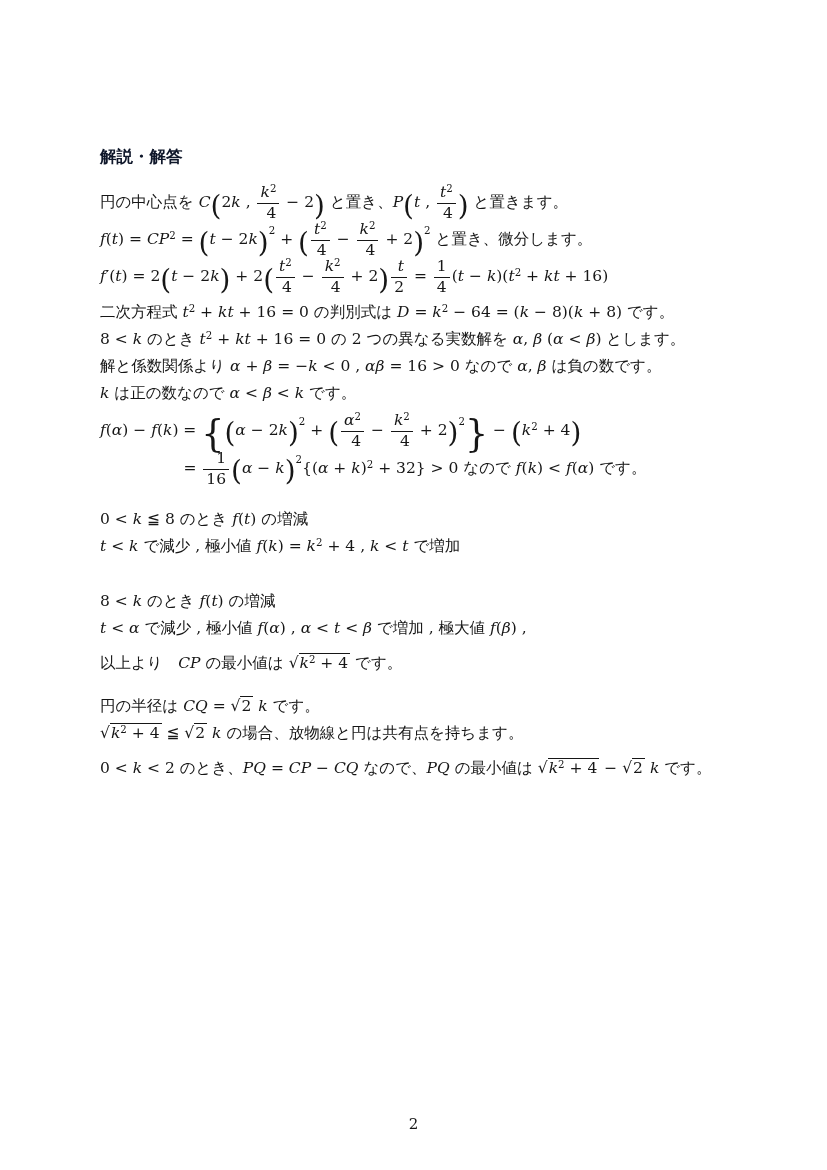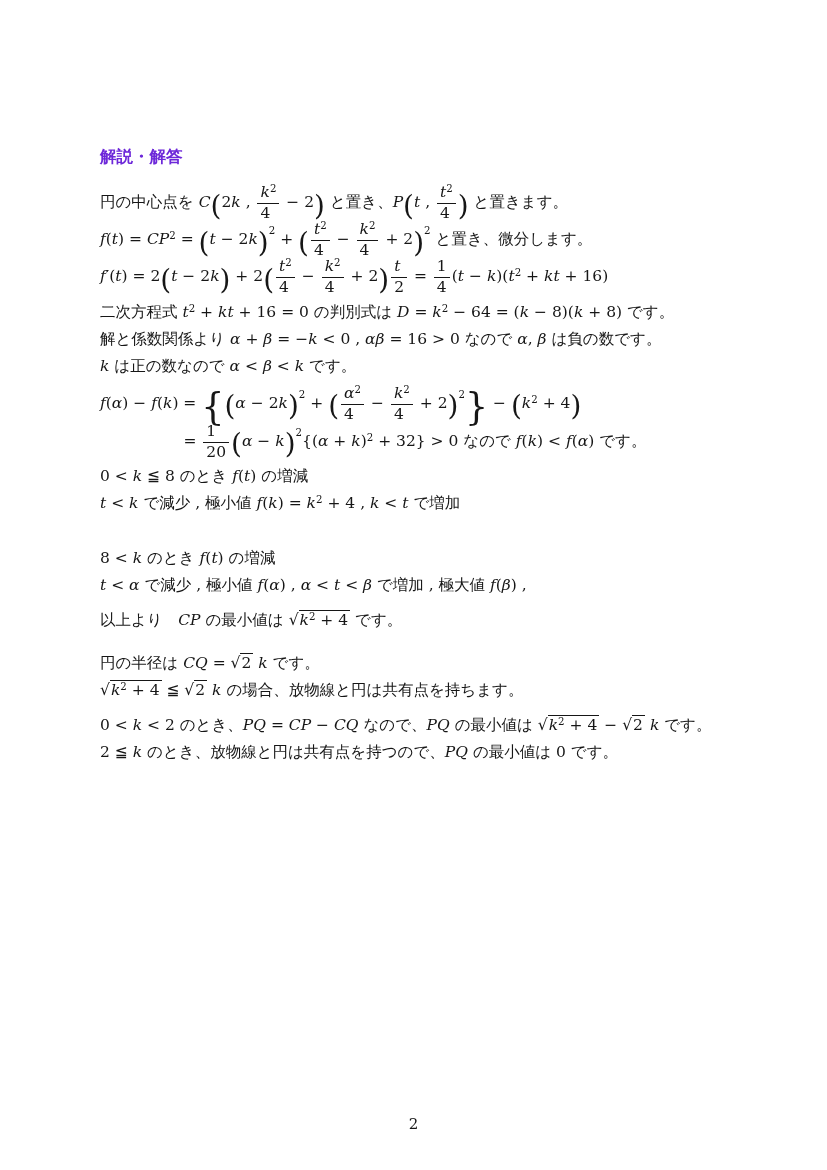--- a/index.html
+++ b/index.html
@@ -5,39 +5,39 @@
   *{margin:0;padding:0;box-sizing:border-box}
   html,body{width:827px;height:1170px}
   body{
     background:#ffffff;color:#161616;
     font-family:"DejaVu Serif","Liberation Serif",serif;
     font-size:15.5px;position:relative;overflow:hidden;
   }
   .page{position:absolute;inset:0;padding:146px 70px 0 100px}
   .heading{
     font-family:"DejaVu Sans","Liberation Sans",sans-serif;
-    font-weight:700;font-size:16.5px;line-height:22px;color:#6d28d9;
+    font-weight:700;font-size:16.5px;line-height:22px;color:#0f172a;
   }
   
   .content > .block:nth-child(1){margin-top:16px}
   .content > .block:nth-child(2){margin-top:4px}
   .content > .block:nth-child(3){margin-top:4px}
-  .content > .block:nth-child(4){margin-top:3px}
+  .content > .block:nth-child(4){margin-top:19px}
   .content > .block:nth-child(5){margin-top:28px}
   .content > .block:nth-child(6){margin-top:8px}
   .content > .block:nth-child(7){margin-top:16px}
   .content > .block:nth-child(8){margin-top:8px}
   .tline{line-height:27px;white-space:nowrap}
   .fline{height:37px;line-height:37px;white-space:nowrap}
   .eq .fline{height:38px;line-height:38px}
   
   i{font-style:italic}
   sup{font-size:66%;vertical-align:0.5em;line-height:0}
   sup.h{vertical-align:1em}
-  .fr{display:inline-block;vertical-align:middle;text-align:left;margin:0 2px;line-height:1.15;font-style:normal}
+  .fr{display:inline-block;vertical-align:middle;text-align:right;margin:0 2px;line-height:1.15;font-style:normal}
   .fr .n{display:block;border-bottom:1px solid currentColor;padding:0 3px 1px}
   .fr .d{display:block;padding:1px 3px 0}
   .bg{font-size:180%;font-style:normal;line-height:0;vertical-align:-0.26em}
   .bb{font-size:235%;font-style:normal;line-height:0;vertical-align:-0.3em}
   .sq{white-space:nowrap}
   .sq .rad{border-top:1px solid currentColor;padding:0 2px 0 1px}
   .ph{visibility:hidden}
   .footer{position:absolute;left:0;right:0;top:1114px;text-align:center;font-size:15px;line-height:20px}
 </style>
 </head>
@@ -46,41 +46,41 @@
 <div class="page">
   <div class="heading">解説・解答</div>
   <div class="content">
       <div class="block fpara">
         <div class="fline">円の中心点を <i>C</i><span class="bg">(</span>2<i>k</i> , <span class="fr"><span class="n"><i>k</i><sup>2</sup></span><span class="d">4</span></span> − 2<span class="bg">)</span> と置き、<i>P</i><span class="bg">(</span><i>t</i> , <span class="fr"><span class="n"><i>t</i><sup>2</sup></span><span class="d">4</span></span><span class="bg">)</span> と置きます。</div>
         <div class="fline"><i>f</i>(<i>t</i>) = <i>CP</i><sup>2</sup> = <span class="bg">(</span><i>t</i> − 2<i>k</i><span class="bg">)</span><sup class="h">2</sup> + <span class="bg">(</span><span class="fr"><span class="n"><i>t</i><sup>2</sup></span><span class="d">4</span></span> − <span class="fr"><span class="n"><i>k</i><sup>2</sup></span><span class="d">4</span></span> + 2<span class="bg">)</span><sup class="h">2</sup> と置き、微分します。</div>
         <div class="fline"><i>f</i>′(<i>t</i>) = 2<span class="bg">(</span><i>t</i> − 2<i>k</i><span class="bg">)</span> + 2<span class="bg">(</span><span class="fr"><span class="n"><i>t</i><sup>2</sup></span><span class="d">4</span></span> − <span class="fr"><span class="n"><i>k</i><sup>2</sup></span><span class="d">4</span></span> + 2<span class="bg">)</span><span class="fr"><span class="n"><i>t</i></span><span class="d">2</span></span> = <span class="fr"><span class="n">1</span><span class="d">4</span></span>(<i>t</i> − <i>k</i>)(<i>t</i><sup>2</sup> + <i>kt</i> + 16)</div>
       </div>
       <div class="block para">
         <div class="tline">二次方程式 <i>t</i><sup>2</sup> + <i>kt</i> + 16 = 0 の判別式は <i>D</i> = <i>k</i><sup>2</sup> − 64 = (<i>k</i> − 8)(<i>k</i> + 8) です。</div>
+        <div class="tline">8 &lt; <i>k</i> のとき <i>t</i><sup>2</sup> + <i>kt</i> + 16 = 0 の 2 つの異なる実数解を <i>α</i>, <i>β</i> (<i>α</i> &lt; <i>β</i>) とします。</div>
         <div class="tline">解と係数関係より <i>α</i> + <i>β</i> = −<i>k</i> &lt; 0 , <i>αβ</i> = 16 &gt; 0 なので <i>α</i>, <i>β</i> は負の数です。</div>
         <div class="tline"><i>k</i> は正の数なので <i>α</i> &lt; <i>β</i> &lt; <i>k</i> です。</div>
       </div>
       <div class="block eq">
         <div class="fline"><i>f</i>(<i>α</i>) − <i>f</i>(<i>k</i>) = <span class="bb">{</span><span class="bg">(</span><i>α</i> − 2<i>k</i><span class="bg">)</span><sup class="h">2</sup> + <span class="bg">(</span><span class="fr"><span class="n"><i>α</i><sup>2</sup></span><span class="d">4</span></span> − <span class="fr"><span class="n"><i>k</i><sup>2</sup></span><span class="d">4</span></span> + 2<span class="bg">)</span><sup class="h">2</sup><span class="bb">}</span> − <span class="bg">(</span><i>k</i><sup>2</sup> + 4<span class="bg">)</span></div>
-        <div class="fline"><span class="ph"><i>f</i>(<i>α</i>) − <i>f</i>(<i>k</i>) </span>= <span class="fr"><span class="n">1</span><span class="d">20</span></span><span class="bg">(</span><i>α</i> − <i>k</i><span class="bg">)</span><sup class="h">2</sup>{(<i>α</i> + <i>k</i>)<sup>2</sup> + 32} &gt; 0 なので <i>f</i>(<i>k</i>) &lt; <i>f</i>(<i>α</i>) です。</div>
+        <div class="fline"><span class="ph"><i>f</i>(<i>α</i>) − <i>f</i>(<i>k</i>) </span>= <span class="fr"><span class="n">1</span><span class="d">16</span></span><span class="bg">(</span><i>α</i> − <i>k</i><span class="bg">)</span><sup class="h">2</sup>{(<i>α</i> + <i>k</i>)<sup>2</sup> + 32} &gt; 0 なので <i>f</i>(<i>k</i>) &lt; <i>f</i>(<i>α</i>) です。</div>
       </div>
       <div class="block para">
         <div class="tline">0 &lt; <i>k</i> ≦ 8 のとき <i>f</i>(<i>t</i>) の増減</div>
         <div class="tline"><i>t</i> &lt; <i>k</i> で減少 , 極小値 <i>f</i>(<i>k</i>) = <i>k</i><sup>2</sup> + 4 , <i>k</i> &lt; <i>t</i> で増加</div>
       </div>
       <div class="block para">
         <div class="tline">8 &lt; <i>k</i> のとき <i>f</i>(<i>t</i>) の増減</div>
         <div class="tline"><i>t</i> &lt; <i>α</i> で減少 , 極小値 <i>f</i>(<i>α</i>) , <i>α</i> &lt; <i>t</i> &lt; <i>β</i> で増加 , 極大値 <i>f</i>(<i>β</i>) ,</div>
       </div>
       <div class="block para">
         <div class="tline">以上より　<i>CP</i> の最小値は <span class="sq">√<span class="rad"><i>k</i><sup>2</sup> + 4</span></span> です。</div>
       </div>
       <div class="block para">
         <div class="tline">円の半径は <i>CQ</i> = <span class="sq">√<span class="rad">2</span></span> <i>k</i> です。</div>
         <div class="tline"><span class="sq">√<span class="rad"><i>k</i><sup>2</sup> + 4</span></span> ≦ <span class="sq">√<span class="rad">2</span></span> <i>k</i> の場合、放物線と円は共有点を持ちます。</div>
       </div>
       <div class="block para">
         <div class="tline">0 &lt; <i>k</i> &lt; 2 のとき、<i>PQ</i> = <i>CP</i> − <i>CQ</i> なので、<i>PQ</i> の最小値は <span class="sq">√<span class="rad"><i>k</i><sup>2</sup> + 4</span></span> − <span class="sq">√<span class="rad">2</span></span> <i>k</i> です。</div>
-        <div class="tline">2 ≦ <i>k</i> のとき、放物線と円は共有点を持つので、<i>PQ</i> の最小値は 0 です。</div>
       </div>
     </div>
 </div>
 <div class="footer">2</div>
 
 </body></html>

